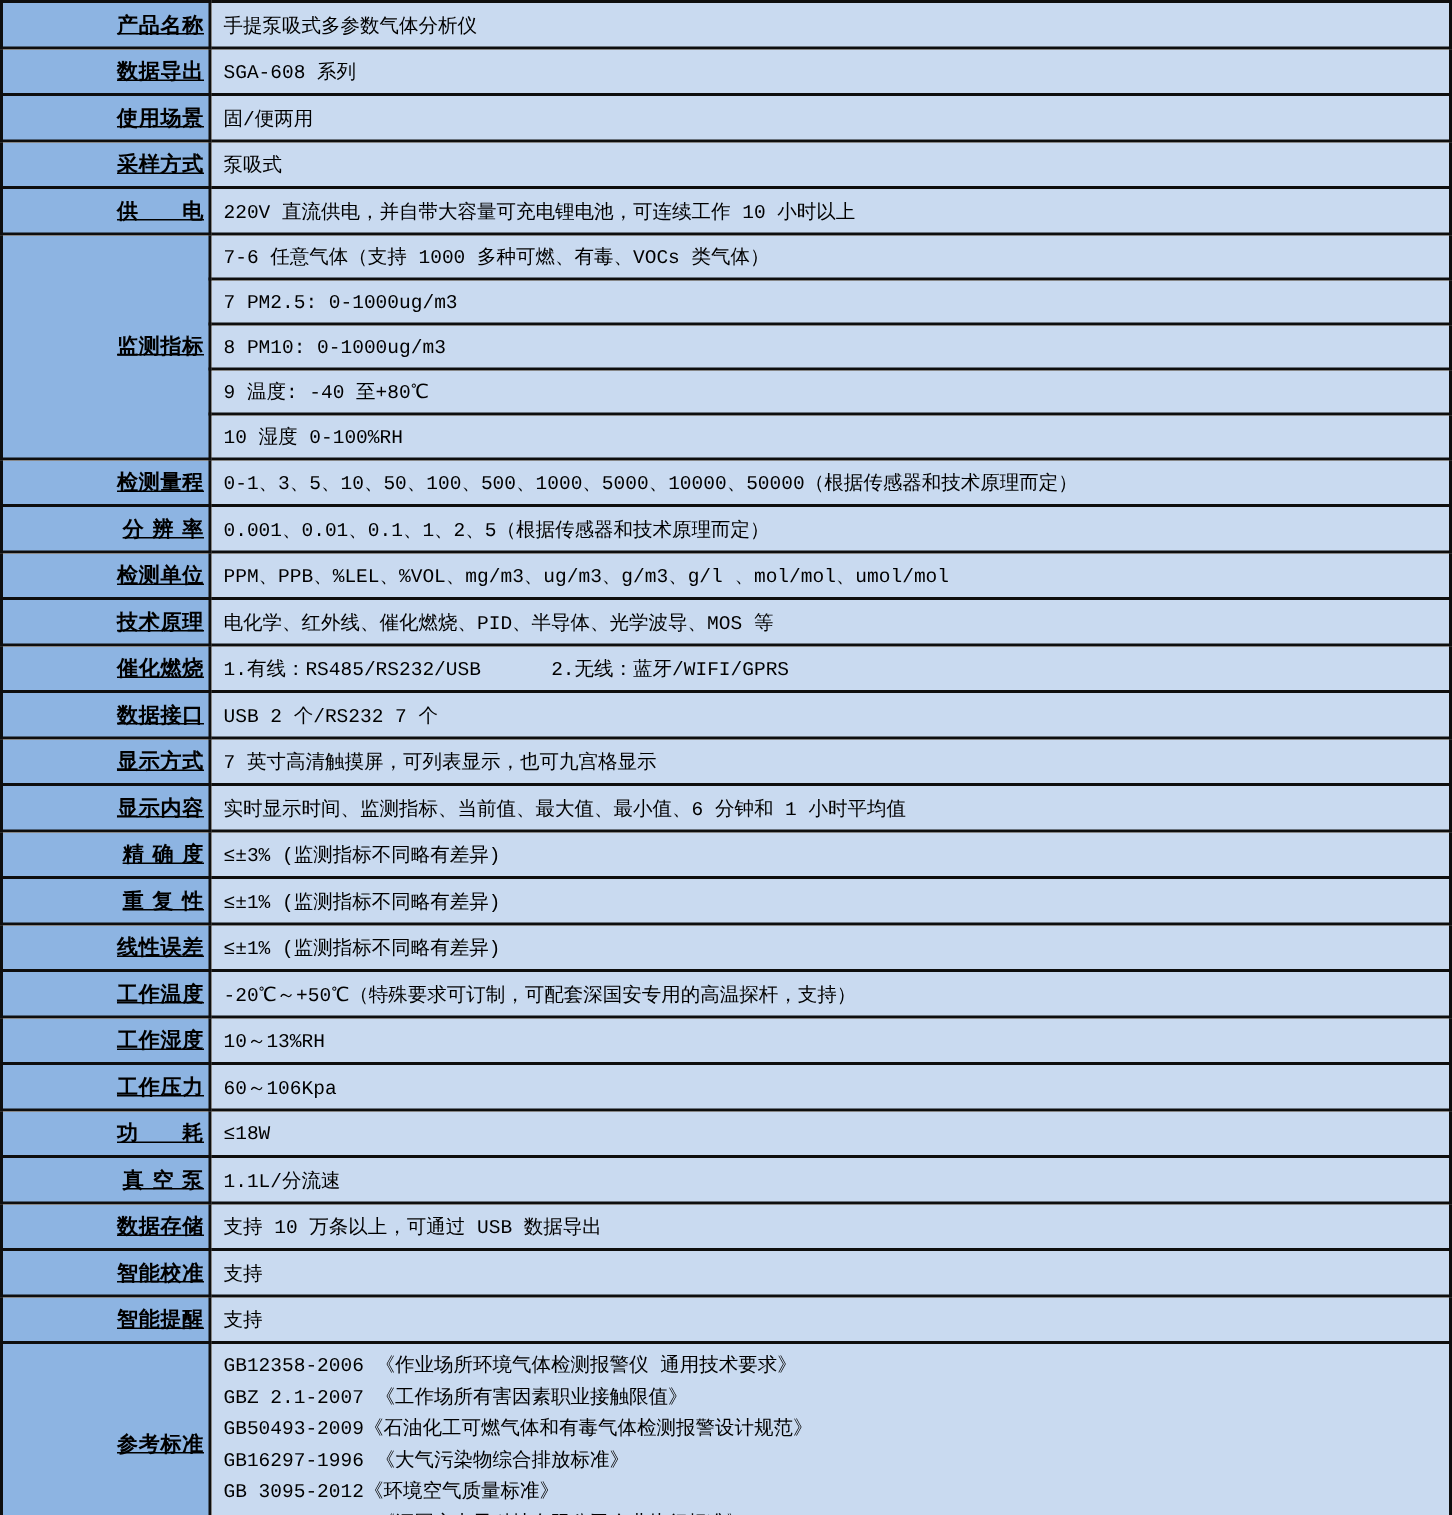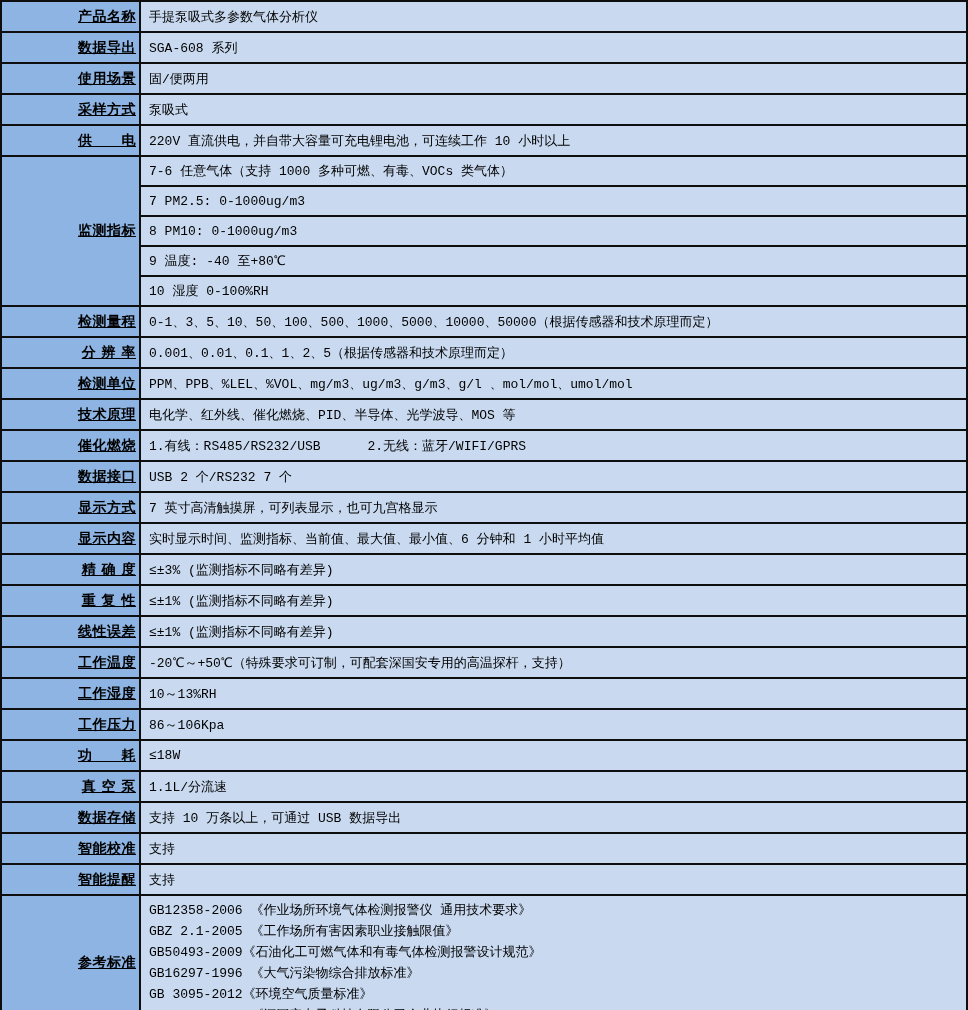--- a/index.html
+++ b/index.html
@@ -141,21 +141,21 @@
         <tr class="row-single">
           <td class="label">工作温度</td>
           <td class="value">-20℃～+50℃（特殊要求可订制，可配套深国安专用的高温探杆，支持）</td>
         </tr>
         <tr class="row-single">
           <td class="label">工作湿度</td>
           <td class="value">10～13%RH</td>
         </tr>
         <tr class="row-single">
           <td class="label">工作压力</td>
-          <td class="value">86～106Kpa</td>
+          <td class="value">60～106Kpa</td>
         </tr>
         <tr class="row-single">
           <td class="label">功　　耗</td>
           <td class="value">≤18W</td>
         </tr>
         <tr class="row-single">
           <td class="label">真 空 泵</td>
           <td class="value">1.1L/分流速</td>
         </tr>
         <tr class="row-single">
@@ -165,17 +165,17 @@
         <tr class="row-single">
           <td class="label">智能校准</td>
           <td class="value">支持</td>
         </tr>
         <tr class="row-single">
           <td class="label">智能提醒</td>
           <td class="value">支持</td>
         </tr>
         <tr class="row-multi">
           <td class="label">参考标准</td>
-          <td class="value"><div class="line">GB12358-2006 《作业场所环境气体检测报警仪 通用技术要求》</div><div class="line">GBZ 2.1-2005 《工作场所有害因素职业接触限值》</div><div class="line">GB50493-2009《石油化工可燃气体和有毒气体检测报警设计规范》</div><div class="line">GB16297-1996 《大气污染物综合排放标准》</div><div class="line">GB 3095-2012《环境空气质量标准》</div><div class="line">Q/SGA 01-2014《深国安电子科技有限公司企业执行标准》</div></td>
+          <td class="value"><div class="line">GB12358-2006 《作业场所环境气体检测报警仪 通用技术要求》</div><div class="line">GBZ 2.1-2007 《工作场所有害因素职业接触限值》</div><div class="line">GB50493-2009《石油化工可燃气体和有毒气体检测报警设计规范》</div><div class="line">GB16297-1996 《大气污染物综合排放标准》</div><div class="line">GB 3095-2012《环境空气质量标准》</div><div class="line">Q/SGA 01-2014《深国安电子科技有限公司企业执行标准》</div></td>
         </tr>
       </tbody>
   </table>
 </div>
 
 </body></html>

